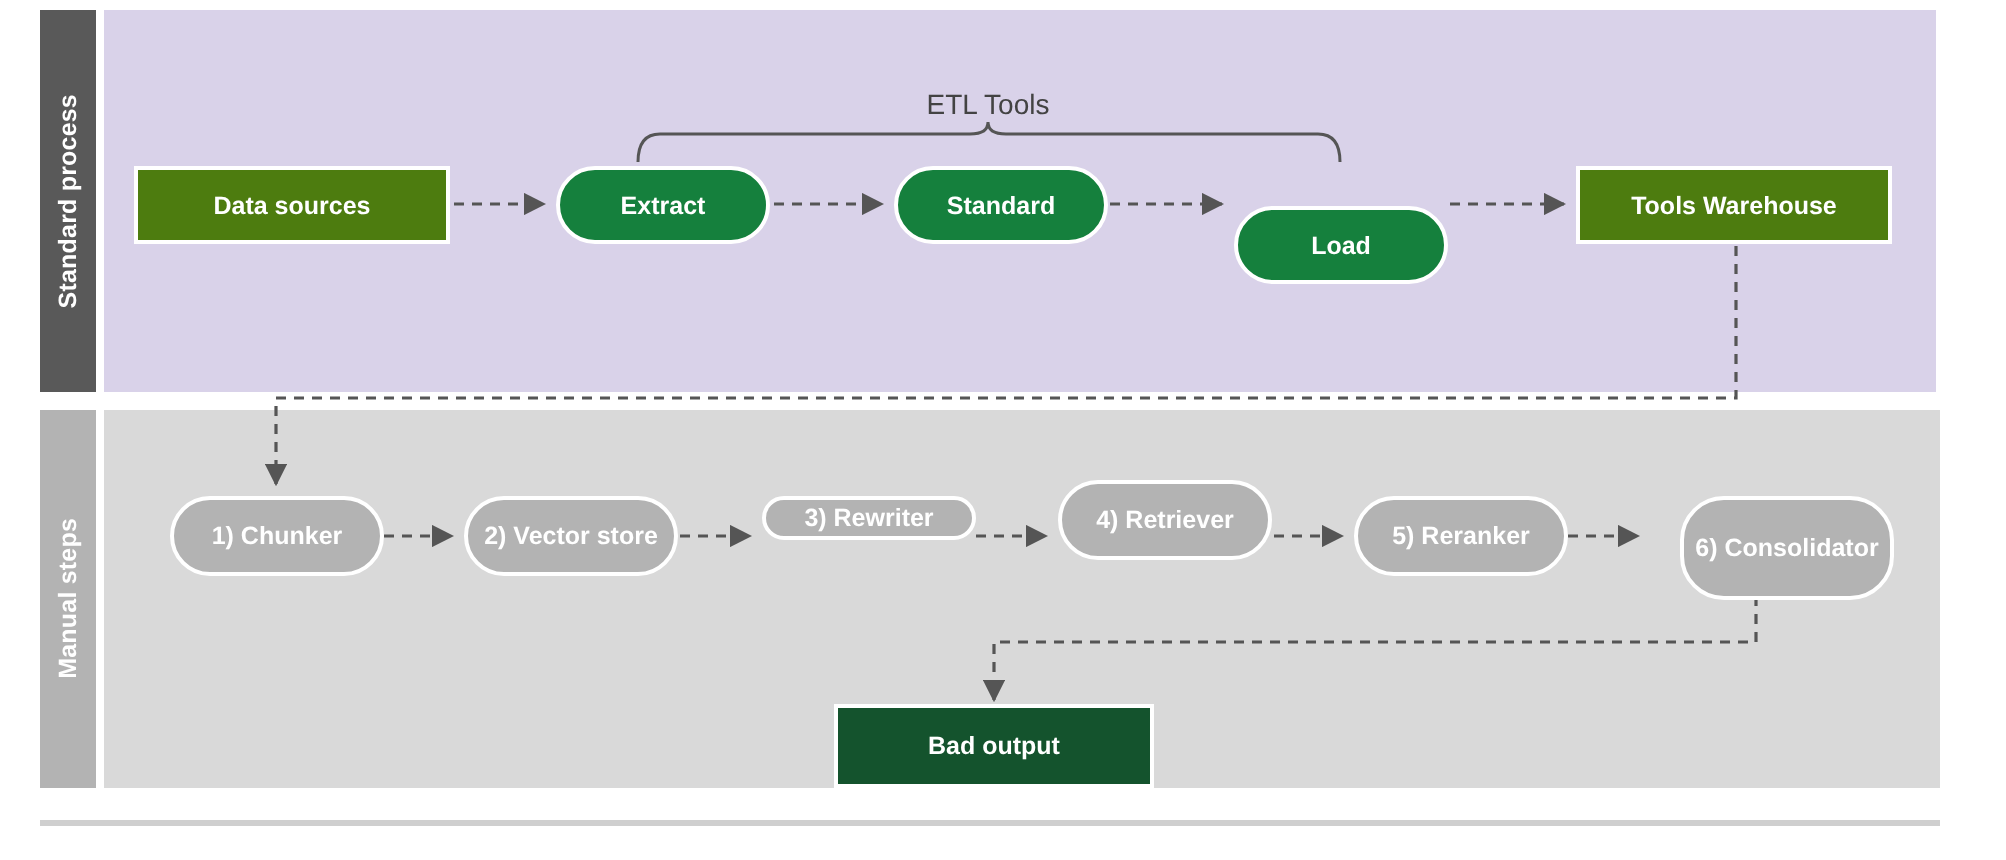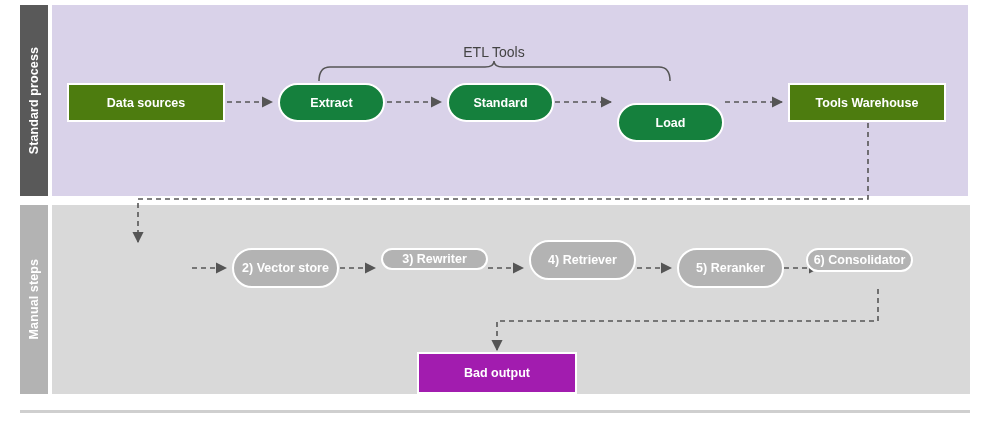--- a/index.html
+++ b/index.html
@@ -83,21 +83,21 @@
   }
   .node.pill {
     background: #15803d;
     border-radius: 22px;
   }
   .node.gpill {
     background: #b3b3b3;
     border-radius: 22px;
   }
   .node.warn {
-    background: #a21caf;
+    background: #14532d;
     border-radius: 0;
   }
 
   
   #wires {
     position: absolute;
     left: 0; top: 0;
     width: 1003px; height: 430px;
     pointer-events: none;
   }
@@ -171,38 +171,41 @@
   </div>
 
   <div class="node pill" style="left:617px; top:83px; width:107px; height:39px;margin-top:20px;">
     <span>Load</span>
   </div>
 
   <div class="node rect" style="left:788px; top:83px; width:158px; height:39px;">
     <span>Tools Warehouse</span>
   </div>
 
+  <div class="node gpill" style="left:85px; top:248px; width:107px; height:40px;">
+    <span>1) Chunker</span>
+  </div>
 
   <div class="node gpill" style="left:232px; top:248px; width:107px; height:40px;text-align:right;">
     <span>2) Vector store</span>
   </div>
 
   <div class="node gpill" style="left:381px; top:248px; width:107px; height:22px;">
     <span>3) Rewriter</span>
   </div>
 
   <div class="node gpill" style="left:529px; top:240px; width:107px; height:40px;">
     <span>4) Retriever</span>
   </div>
 
   <div class="node gpill" style="left:677px; top:248px; width:107px; height:40px;">
     <span>5) Reranker</span>
   </div>
 
-  <div class="node gpill" style="left:806px; top:248px; width:107px; height:24px;">
+  <div class="node gpill" style="left:840px; top:248px; width:107px; height:52px;">
     <span>6) Consolidator</span>
   </div>
 
   <div class="node warn" style="left:417px; top:352px; width:160px; height:42px;">
     <span>Bad output</span>
   </div>
 
   <div id="bottom-rule"></div>
 </div>
 

